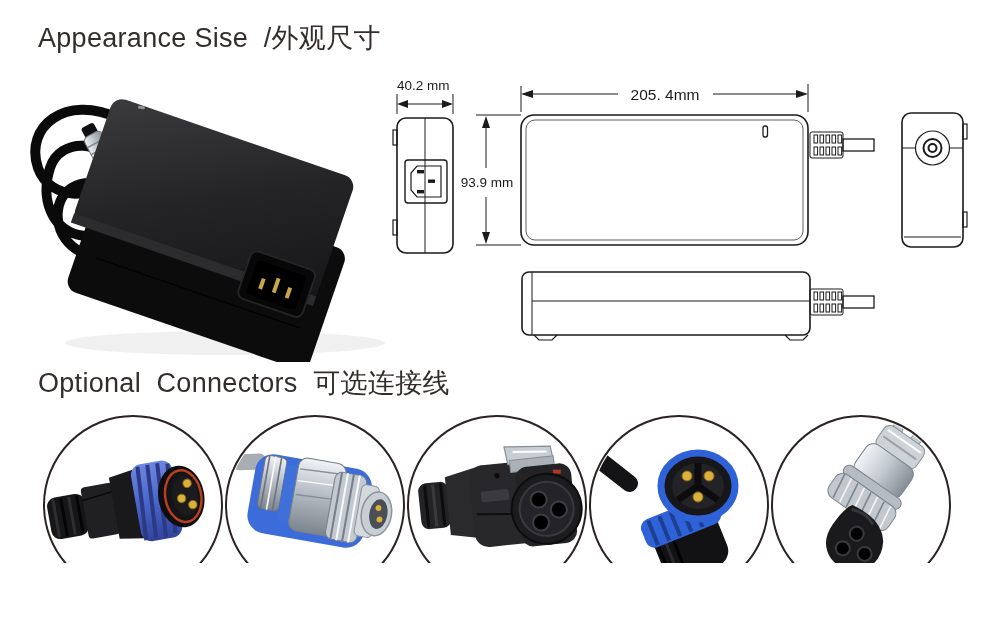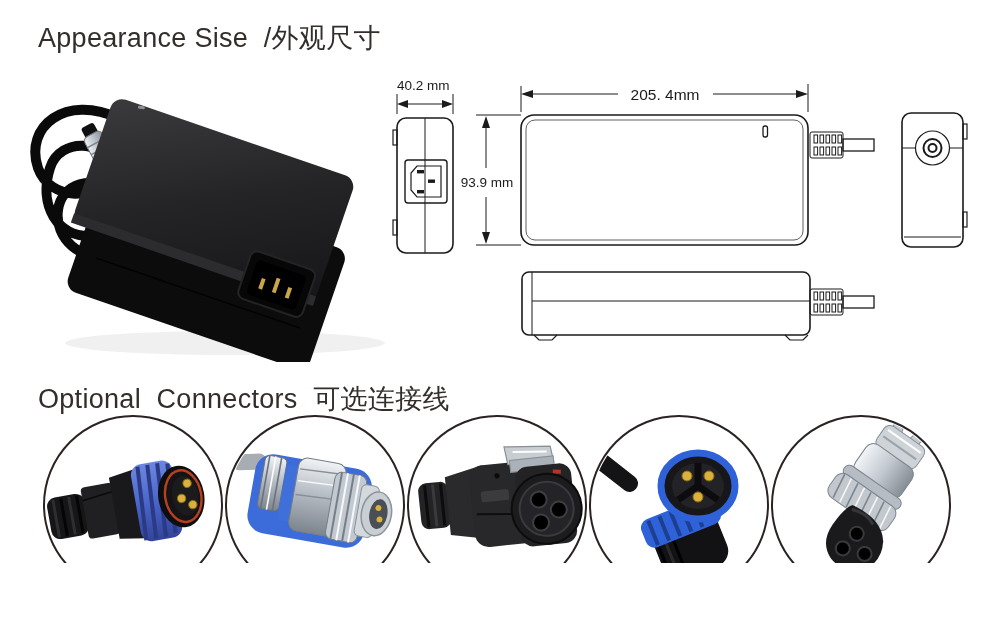--- a/index.html
+++ b/index.html
@@ -5,21 +5,21 @@
   html,body{margin:0;padding:0;background:#fff;}
   .canvas{
     position:relative;width:981px;height:563px;background:#ffffff;
     font-family:"Liberation Sans","DejaVu Sans",sans-serif;overflow:hidden;
   }
   .sec-title{
     position:absolute;left:38px;margin:0;font-weight:400;
     font-size:27px;color:#332e2b;letter-spacing:.3px;white-space:pre;
   }
   #title-appearance{top:20px;}
-  #title-connectors{top:381px;}
+  #title-connectors{top:365px;}
   .photo-svg{position:absolute;left:0;top:80px;}
   .drawing-svg{position:absolute;left:380px;top:60px;}
   .opt-circle{position:absolute;top:414px;}
   svg text{fill:#1b1b1b;}
   .dimtxt{font-size:13.5px;}
   .dimtxt-big{font-size:15.5px;}
 </style>
 </head>
 <body>
 

